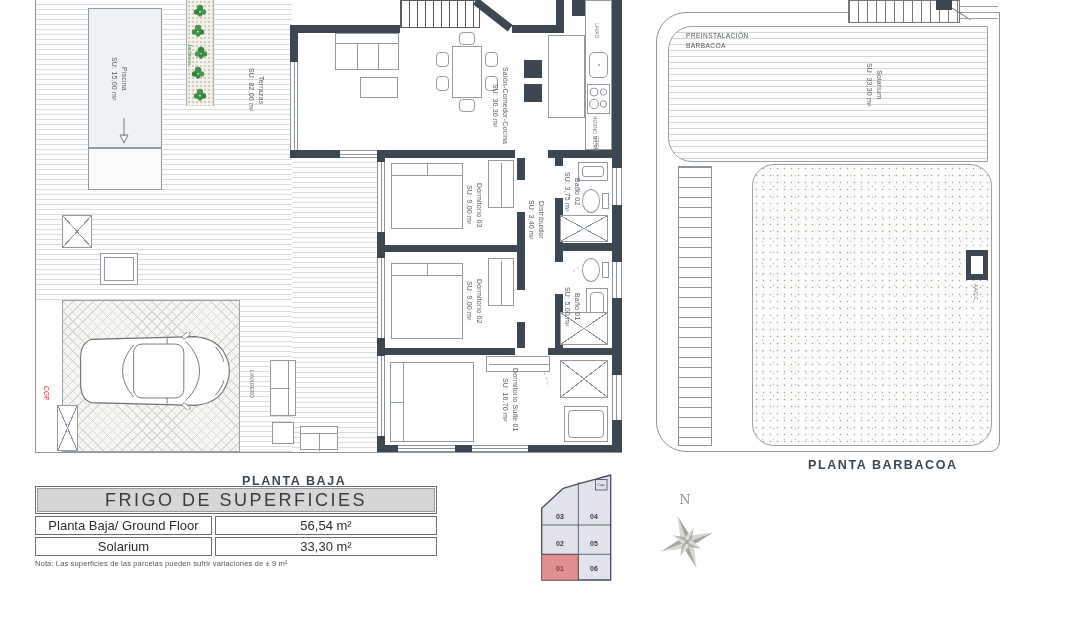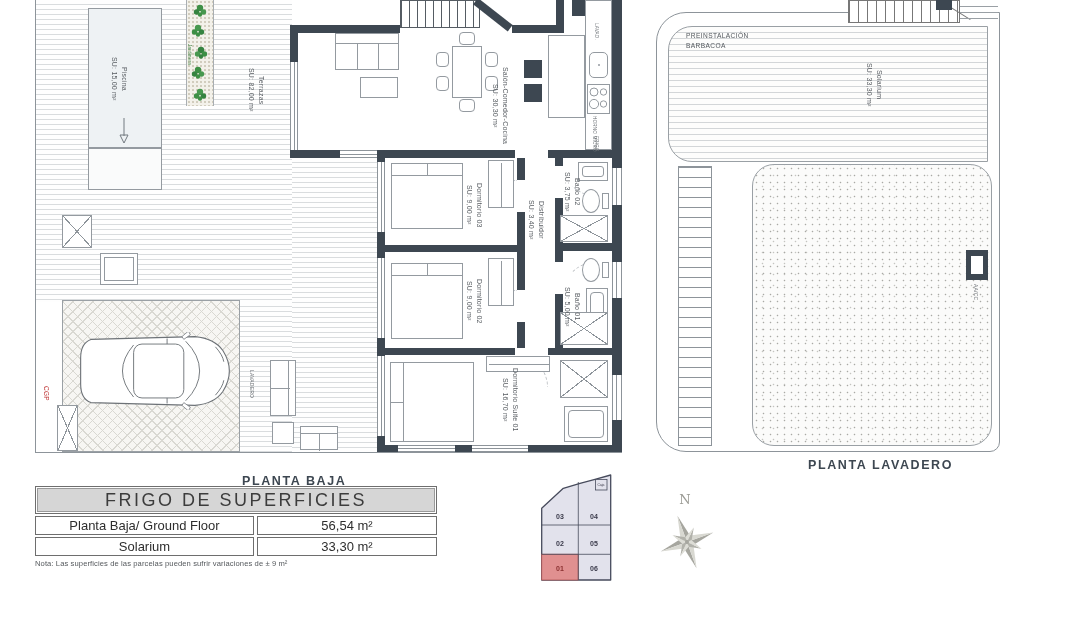--- a/index.html
+++ b/index.html
@@ -40,21 +40,21 @@
      background-image:repeating-linear-gradient(to bottom,#8d949a 0 1px,transparent 1px 10px)}
   .hatchv{position:absolute;background:#fff;border:1px solid #777;box-sizing:border-box;
      background-image:repeating-linear-gradient(to right,#777 0 1px,transparent 1px 9px)}
   
   .tbl{position:absolute;left:35px;top:486px;width:402px}
   .tbl-title{height:26px;background:#d6d6d6;border:1px solid #6e6e6e;box-shadow:inset 0 0 0 1px #fff,inset 0 0 0 2px #9a9a9a;
      display:flex;align-items:center;justify-content:center;font-size:18px;letter-spacing:2.5px;color:#3c3c3c}
   .tbl-row{display:flex;margin-top:2px;height:19px}
   .tbl-cell{border:1px solid #6e6e6e;background:#fff;display:flex;align-items:center;justify-content:center;
      font-size:13px;color:#2e2e2e;box-sizing:border-box}
-  .tbl-label{width:219px;margin-right:3px}
+  .tbl-label{width:177px;margin-right:3px}
   .tbl-value{flex:1}
   .tbl-note{margin-top:3px;font-size:7.6px;color:#55595d;letter-spacing:.1px}
   .plant{position:absolute;width:16px;height:14px}
 </style>
 </head>
 <body>
 
 <div id="app">
 
   <div class="abs" style="left:0;top:0;width:640px;height:480px">
@@ -319,21 +319,21 @@
 
     <div class="ladder" style="left:38px;top:166px;width:34px;height:280px"></div>
 
     <div class="abs stipple" style="left:112px;top:164px;width:240px;height:282px;border:1px solid #9aa0a5;border-radius:22px;box-sizing:border-box"></div>
 
     <div class="darkfurn" style="left:326px;top:250px;width:22px;height:30px">
       <div style="position:absolute;inset:6px 5px;background:#fff"></div>
     </div>
     <div class="tinyv" style="left:333px;top:284px;font-size:5px">AA/CC</div>
 
-    <div class="plan-title" style="left:168px;top:458px">PLANTA LAVADERO</div>
+    <div class="plan-title" style="left:168px;top:458px">PLANTA BARBACOA</div>
   </div>
 
   <div class="tbl">
     <div class="tbl-title">FRIGO DE SUPERFICIES</div>
     <div class="tbl-row">
       <div class="tbl-cell tbl-label">Planta Baja/ Ground Floor</div>
       <div class="tbl-cell tbl-value">56,54 m²</div>
     </div>
     <div class="tbl-row">
       <div class="tbl-cell tbl-label">Solarium</div>

